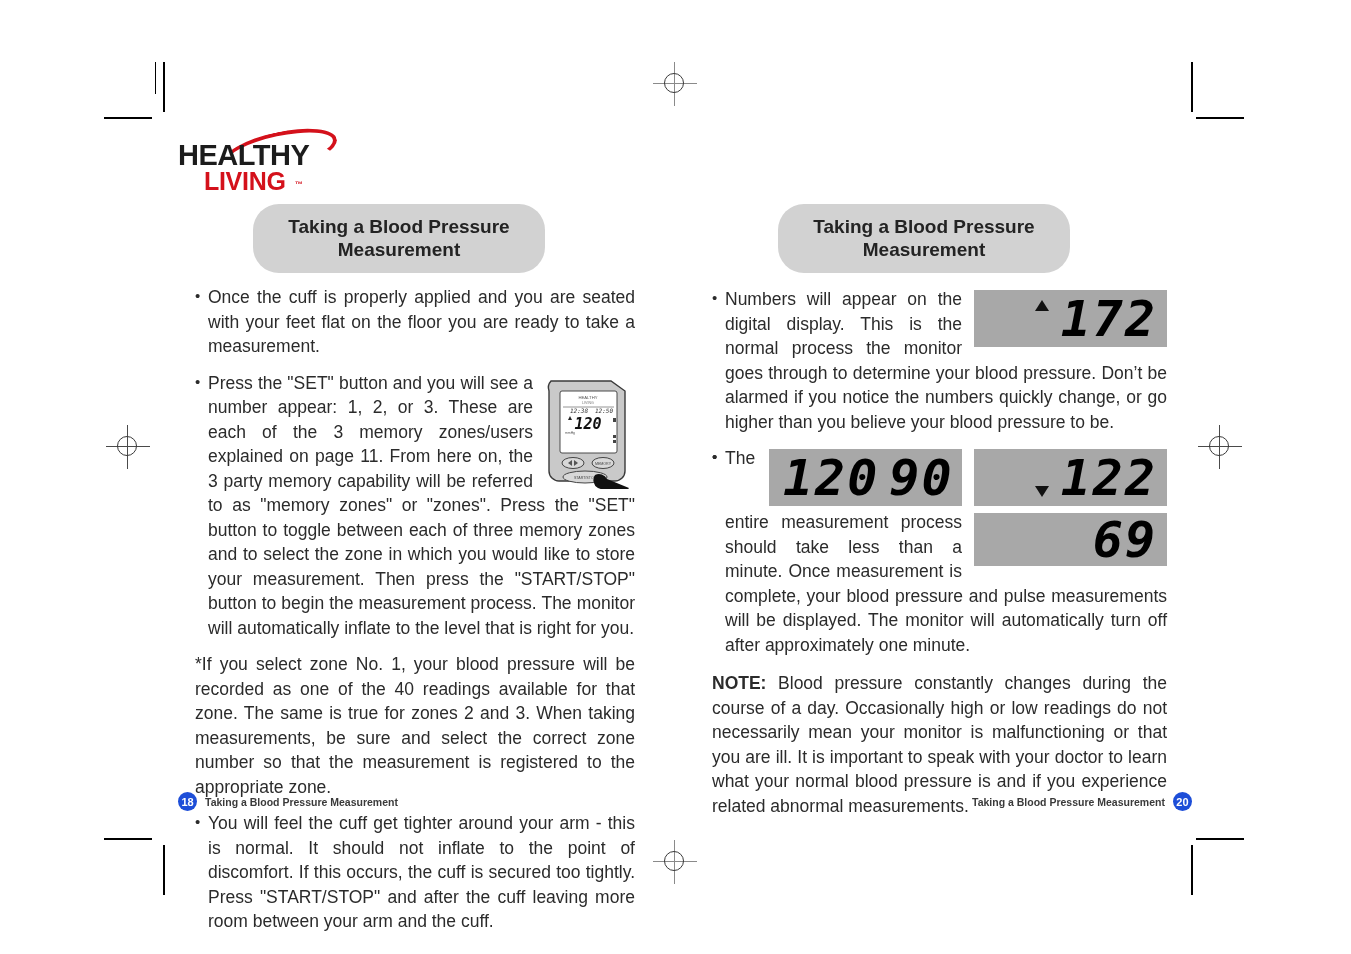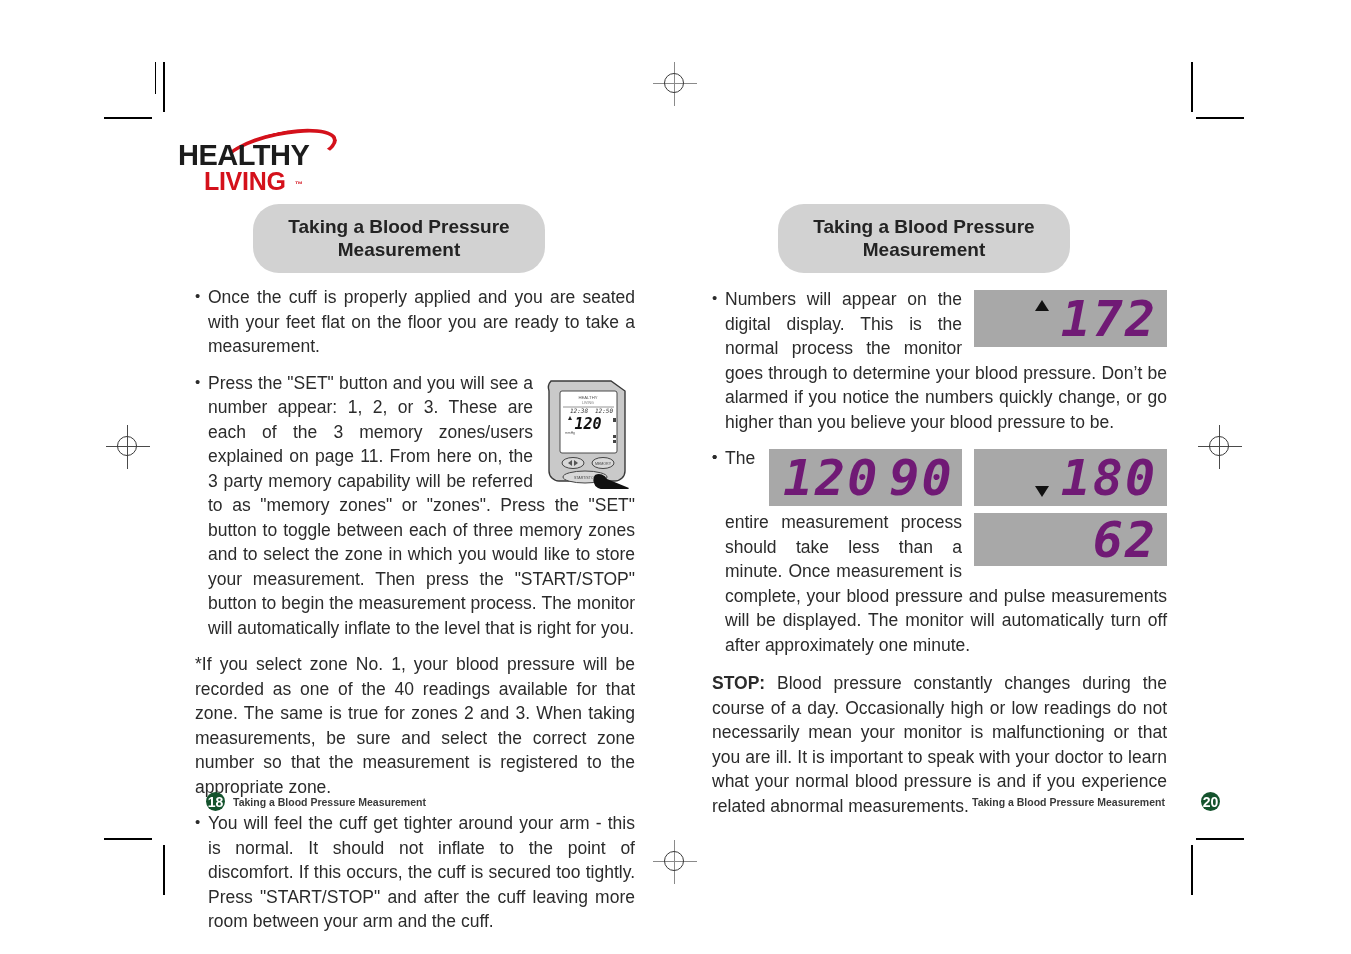--- a/index.html
+++ b/index.html
@@ -204,21 +204,21 @@
     display: flex;
     align-items: center;
     gap: 10px;
   }
   .lcd-digits {
     font-family: "DejaVu Sans Mono", monospace;
     font-weight: bold;
     font-style: italic;
     font-size: 50px;
     letter-spacing: 2px;
-    color: #701a75;
+    color: #000000;
     line-height: 1;
   }
   .arrow-up, .arrow-down {
     width: 0; height: 0;
     border-left: 7px solid transparent;
     border-right: 7px solid transparent;
     margin-right: 2px;
   }
   .arrow-up   { border-bottom: 11px solid #111; align-self: flex-start; margin-top: 6px; }
   .arrow-down { border-top: 11px solid #111;  align-self: flex-end;   margin-bottom: 6px; }
@@ -236,28 +236,27 @@
     font-size: 10.5px;
     font-weight: bold;
     color: #3a3a3a;
   }
   #footer-left  { left: 178px; }
   #footer-right { left: 972px; }
   .page-badge {
     width: 19px;
     height: 19px;
     border-radius: 50%;
-    background: #14532d;
+    background: #1d4ed8;
     color: #ffffff;
-    font-size: 14px;
+    font-size: 11px;
     font-weight: bold;
     display: flex;
     align-items: center;
     justify-content: center;
-    margin-left: 28px;
   }
 </style>
 </head>
 <body>
 
 <div id="page">
 
   <div class="crop-line" style="left:104px; top:117px; width:48px; height:2px;"></div>
   <div class="crop-line" style="left:163px; top:62px; width:2px; height:50px;"></div>
   <div class="crop-line" style="left:1196px; top:117px; width:48px; height:2px;"></div>
@@ -363,42 +362,42 @@
             <div class="lcd-digits">172</div>
           </div>
         </div>
         <span>Numbers will appear on the digital display. This is the normal process the monitor goes through to determine your blood pressure. Don’t be alarmed if you notice the numbers quickly change, or go higher than you believe your blood pressure to be.</span>
       </div>
 
       <div class="bullet-item">
         <div class="lcd" style="width:193px;height:57px;">
           <div class="lcd-inner">
             <div class="arrow-down"></div>
-            <div class="lcd-digits">180</div>
+            <div class="lcd-digits">122</div>
           </div>
         </div>
       </div>
 
       <div class="bullet-item">
         <div class="lcd" style="width:193px;height:57px;">
           <div class="lcd-inner" style="left:14px;right:10px;justify-content:space-between;">
             <div class="lcd-digits">120</div>
             <div class="lcd-digits">90</div>
           </div>
         </div>
         <div class="lcd" style="width:193px;height:53px;clear:right;">
           <div class="lcd-inner">
-            <div class="lcd-digits">62</div>
+            <div class="lcd-digits">69</div>
           </div>
         </div>
         <span>The entire measurement process should take less than a minute. Once measurement is complete, your blood pressure and pulse measurements will be displayed. The monitor will automatically turn off after approximately one minute.</span>
       </div>
 
       <div class="note-block">
-        <span class="note-label">STOP:</span><span> Blood pressure constantly changes during the course of a day. Occasionally high or low readings do not necessarily mean your monitor is malfunctioning or that you are ill. It is important to speak with your doctor to learn what your normal blood pressure is and if you experience related abnormal measurements.</span>
+        <span class="note-label">NOTE:</span><span> Blood pressure constantly changes during the course of a day. Occasionally high or low readings do not necessarily mean your monitor is malfunctioning or that you are ill. It is important to speak with your doctor to learn what your normal blood pressure is and if you experience related abnormal measurements.</span>
       </div>
     </div>
   </div>
 
   <div class="footer" id="footer-right">
     <div>Taking a Blood Pressure Measurement</div>
     <div class="page-badge">20</div>
   </div>
 
 </div>

